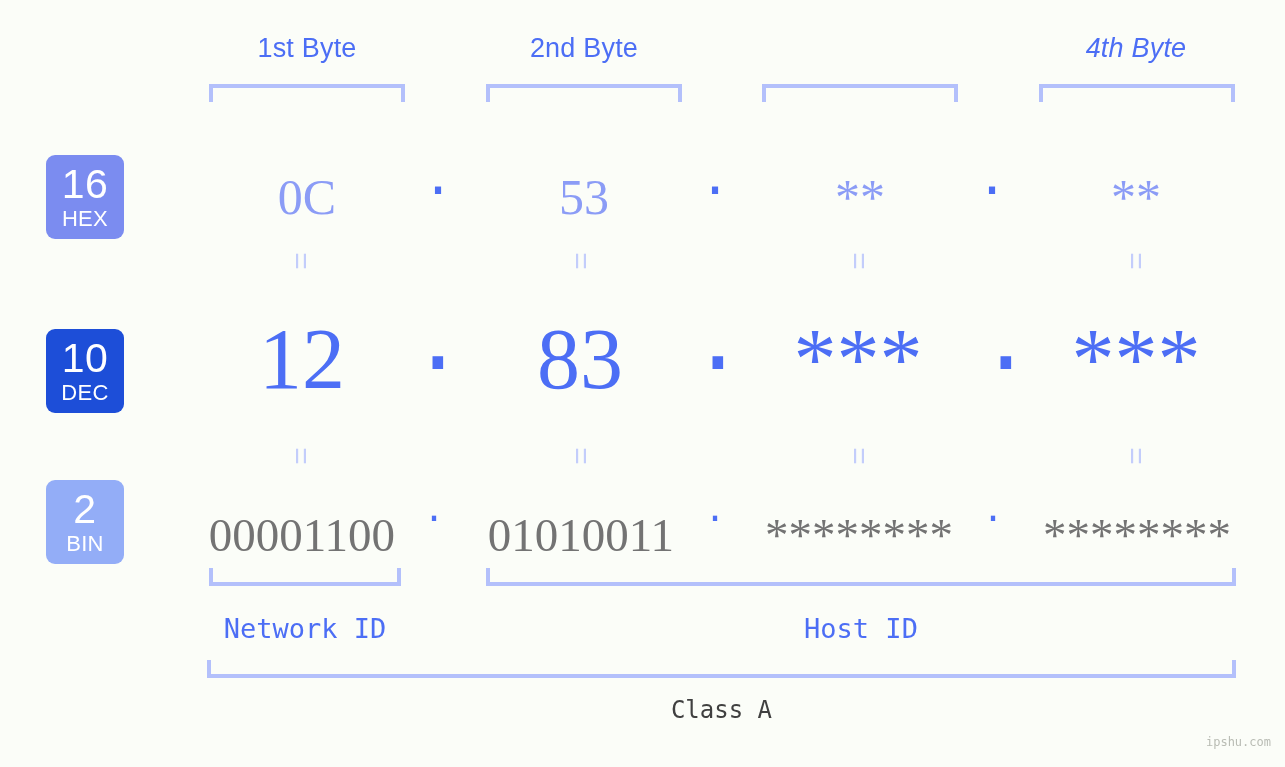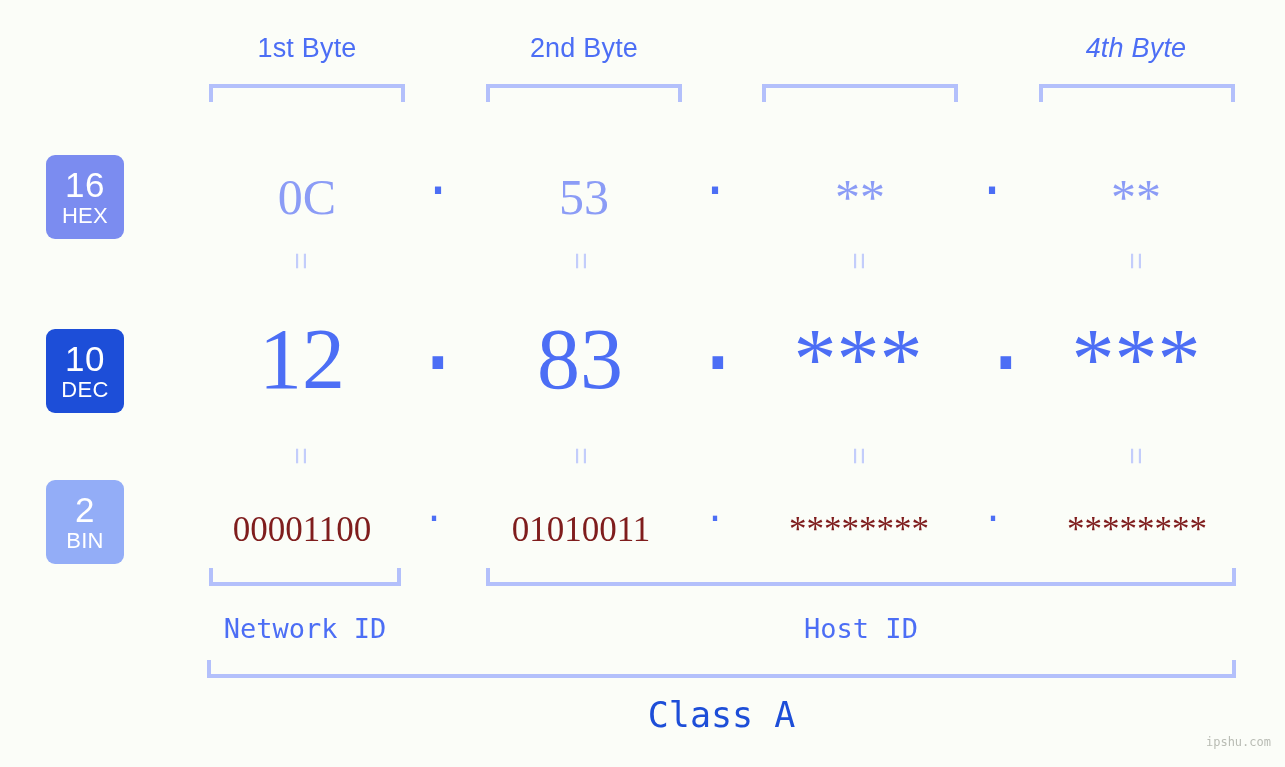--- a/index.html
+++ b/index.html
@@ -61,21 +61,21 @@
     color: #ffffff;
     display: flex;
     flex-direction: column;
     align-items: center;
     justify-content: center;
     line-height: 1;
     box-sizing: border-box;
   }
   .badge .num {
     font-family: "Liberation Sans", sans-serif;
-    font-size: 35px;
+    font-size: 41px;
     font-weight: 400;
     letter-spacing: 0.5px;
   }
   .badge .nm {
     font-family: "Liberation Sans", sans-serif;
     font-size: 22px;
     font-weight: 400;
     margin-top: 3px;
     letter-spacing: 0.3px;
   }
@@ -124,22 +124,22 @@
     top: 296px;
     width: 40px;
     font-size: 86px;
     color: #4c6ef5;
   }
 
   
   .row-bin .cell {
     top: 492px;
     width: 240px;
-    font-size: 35px;
-    color: #7f1d1d;
+    font-size: 47px;
+    color: #737373;
     line-height: 1;
     letter-spacing: 0px;
   }
   .row-bin .dot {
     top: 492px;
     width: 40px;
     font-size: 35px;
     color: #4c6ef5;
   }
 
@@ -165,22 +165,22 @@
     color: #4c6ef5;
     white-space: nowrap;
     line-height: 1;
   }
 
   
   .class-caption {
     position: absolute;
     text-align: center;
     font-family: "DejaVu Sans Mono", "Liberation Mono", monospace;
-    font-size: 35px;
-    color: #1d4ed8;
+    font-size: 24px;
+    color: #404040;
     white-space: nowrap;
     line-height: 1;
   }
 
   
   .watermark {
     position: absolute;
     right: 14px;
     bottom: 18px;
     font-family: "DejaVu Sans Mono", "Liberation Mono", monospace;

